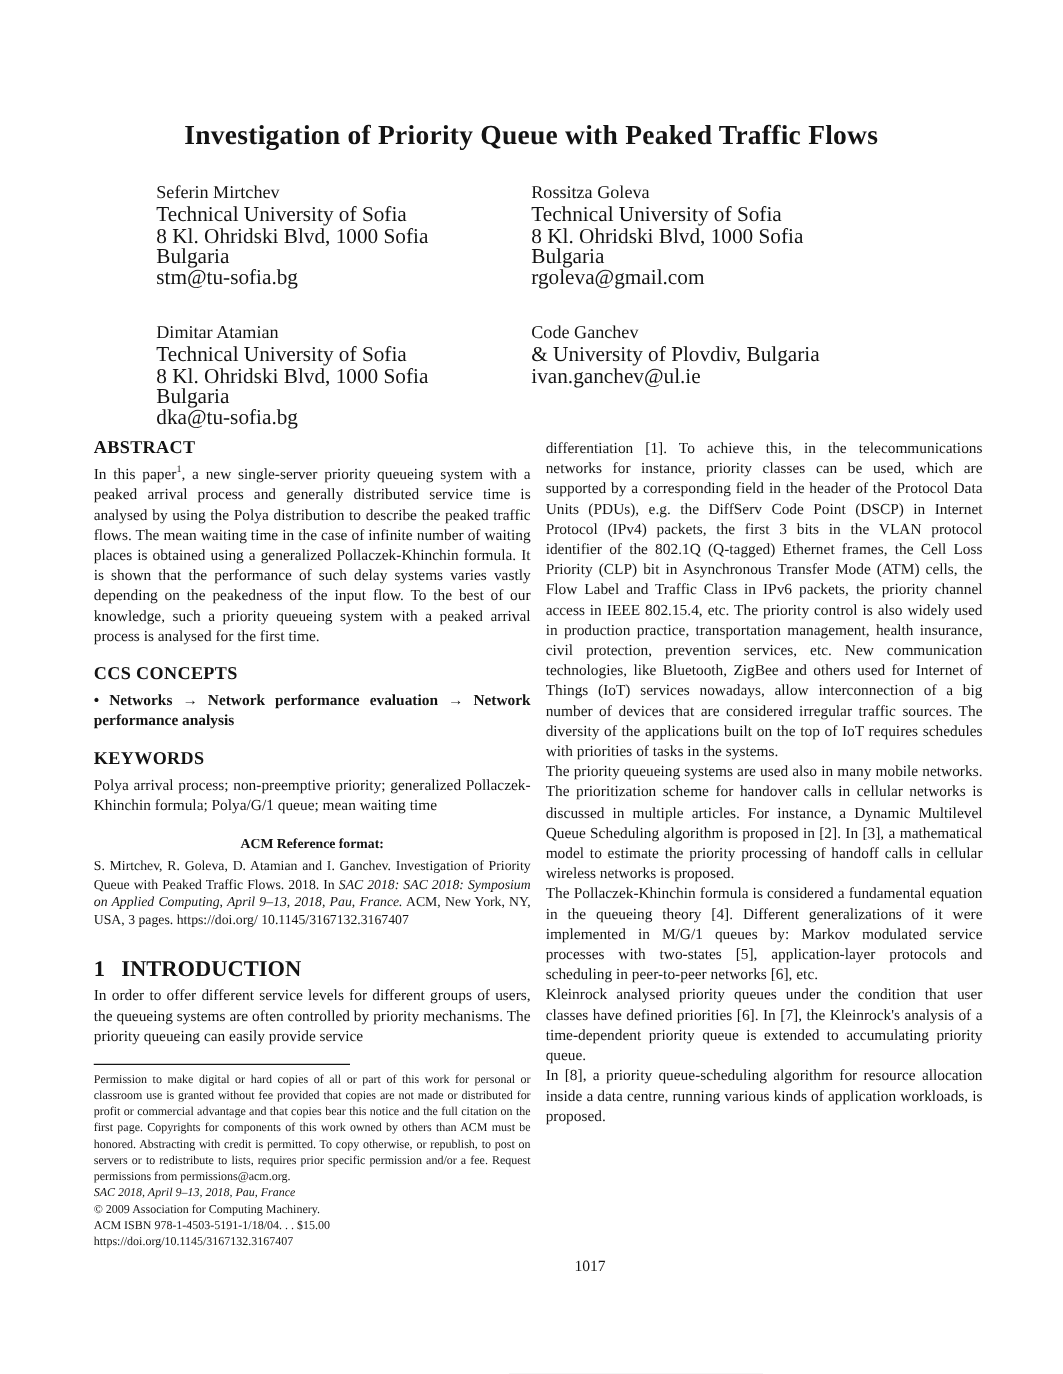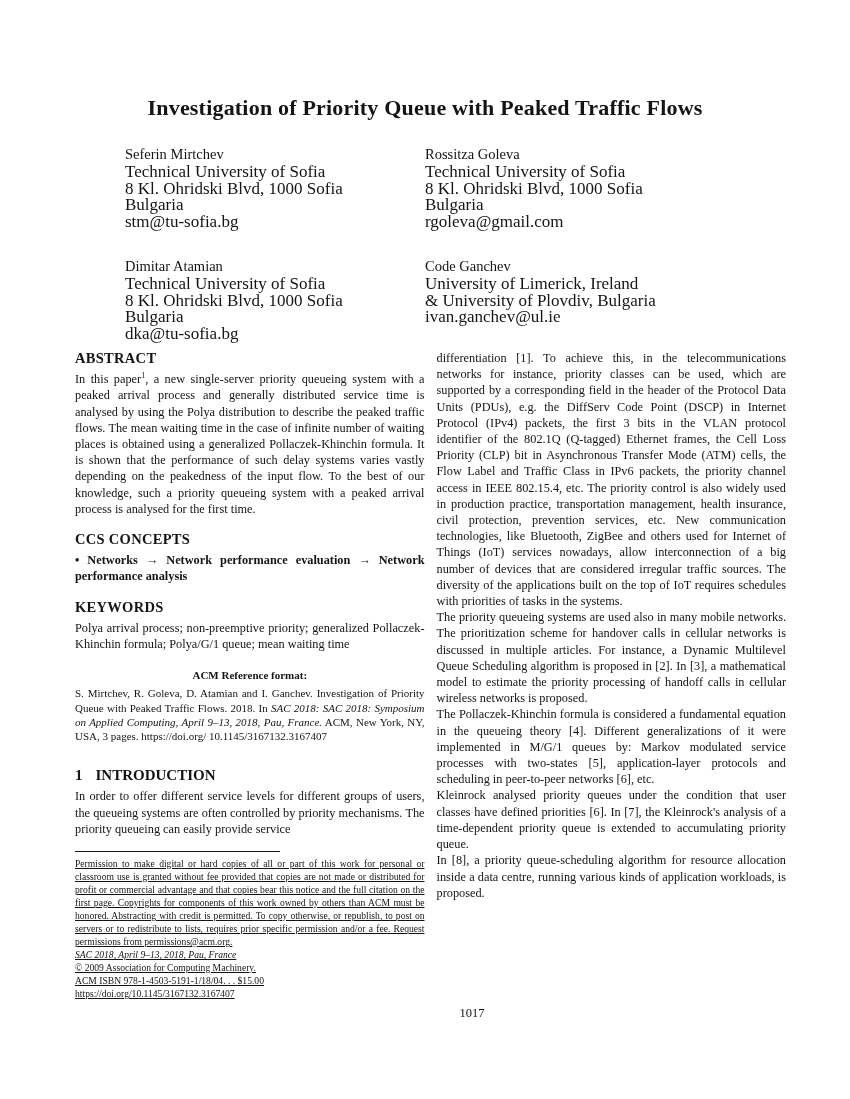--- a/index.html
+++ b/index.html
@@ -52,30 +52,29 @@
   .ccs-text { font-weight:700; }
   .ref-heading {
     margin:15px 0 3px 0;
     font-size:11px;
     font-weight:700;
     text-align:center;
   }
   .ref-text { margin:0; font-size:11px; line-height:14.2px; }
   .intro-heading {
     margin:24px 0 5px 0;
-    font-size:15px;
+    font-size:18px;
     font-weight:700;
     text-align:left;
   }
   .intro-heading .sec-num { margin-right:13px; }
   .footnote {
     margin-top:auto;
     font-size:9.6px;
     line-height:13px;
-    text-decoration:underline;
   }
   .footnote p { margin:0; }
   .footnote-rule {
     width:205px;
     border-top:1px solid #141414;
     margin:0 0 5px 0;
   }
   .italic { font-style:italic; }
   sup.fn-mark { font-size:8px; line-height:0; }
   .page-number {
@@ -114,21 +113,20 @@
     <div class="author-row">
       <div class="author">
         <div class="author-name">Dimitar Atamian</div>
         <div class="author-line">Technical University of Sofia</div>
         <div class="author-line">8 Kl. Ohridski Blvd, 1000 Sofia</div>
         <div class="author-line">Bulgaria</div>
         <div class="author-line">dka@tu-sofia.bg</div>
       </div>
       <div class="author">
         <div class="author-name">Code Ganchev</div>
-        <div class="author-line">University of Limerick, Ireland</div>
         <div class="author-line">&amp; University of Plovdiv, Bulgaria</div>
         <div class="author-line">ivan.ganchev@ul.ie</div>
       </div>
     </div>
   </div>
 
   <div class="body">
 
     <div class="col col-left">
       <h2 class="sec-heading first">ABSTRACT</h2>

